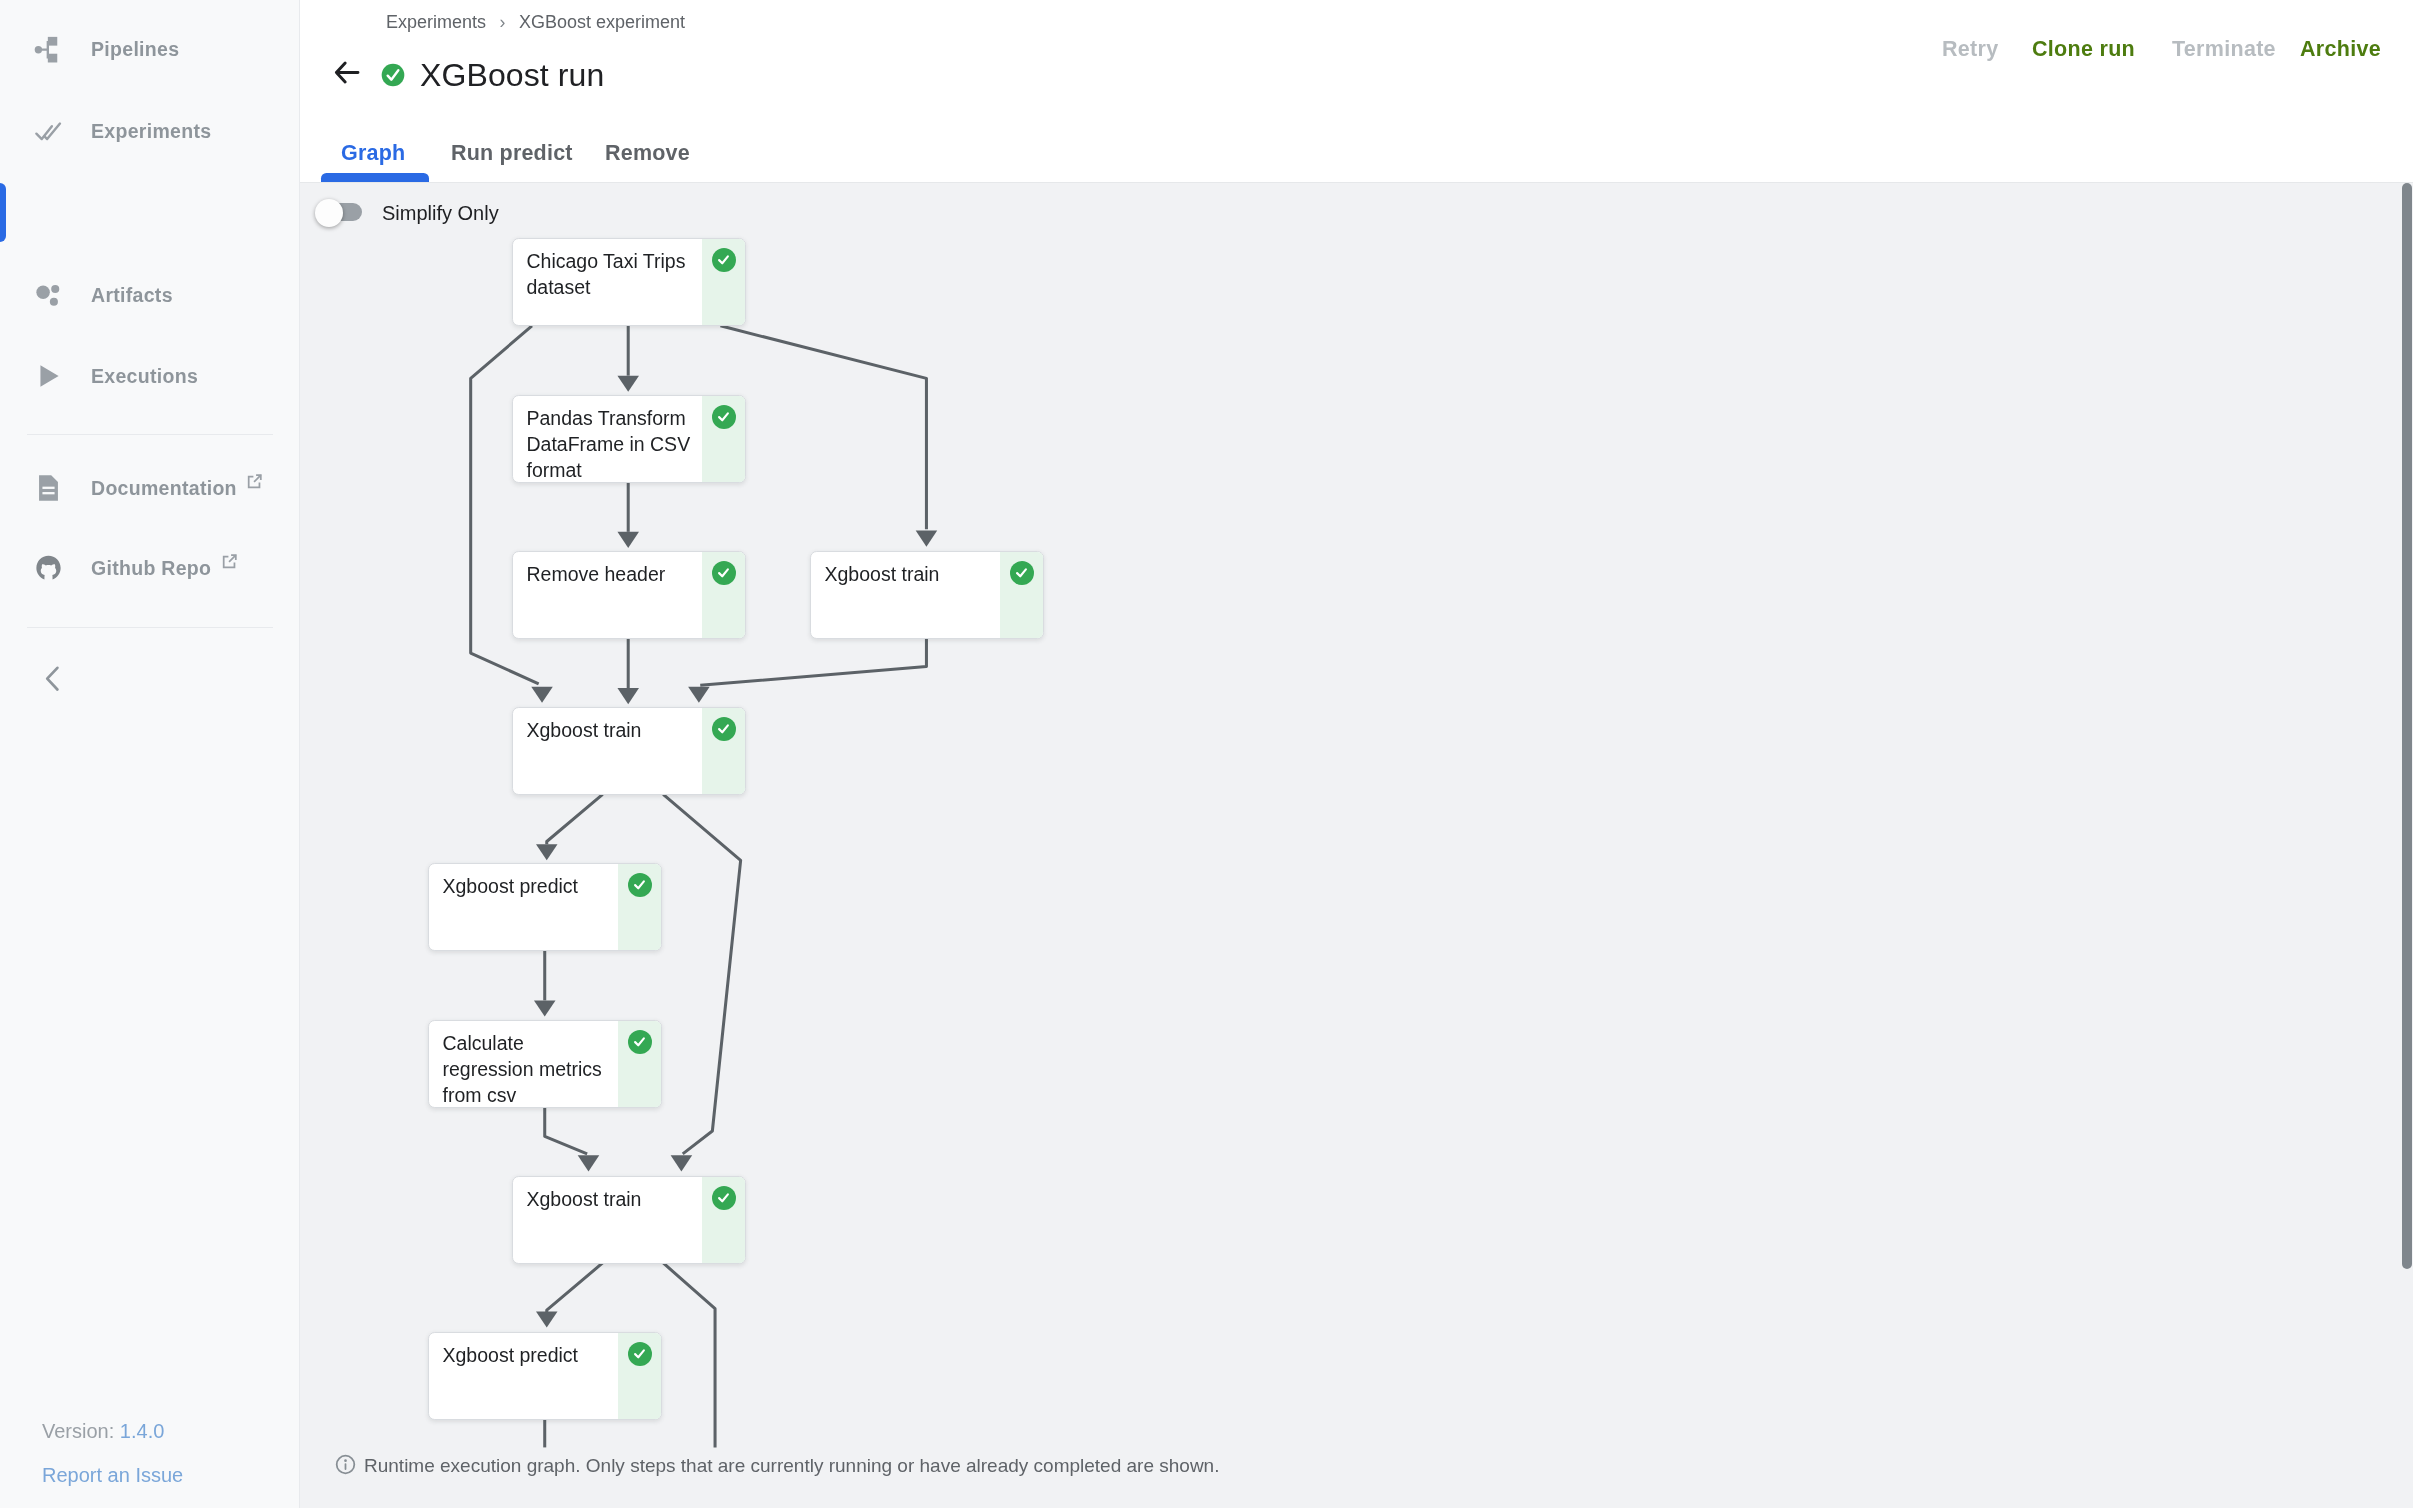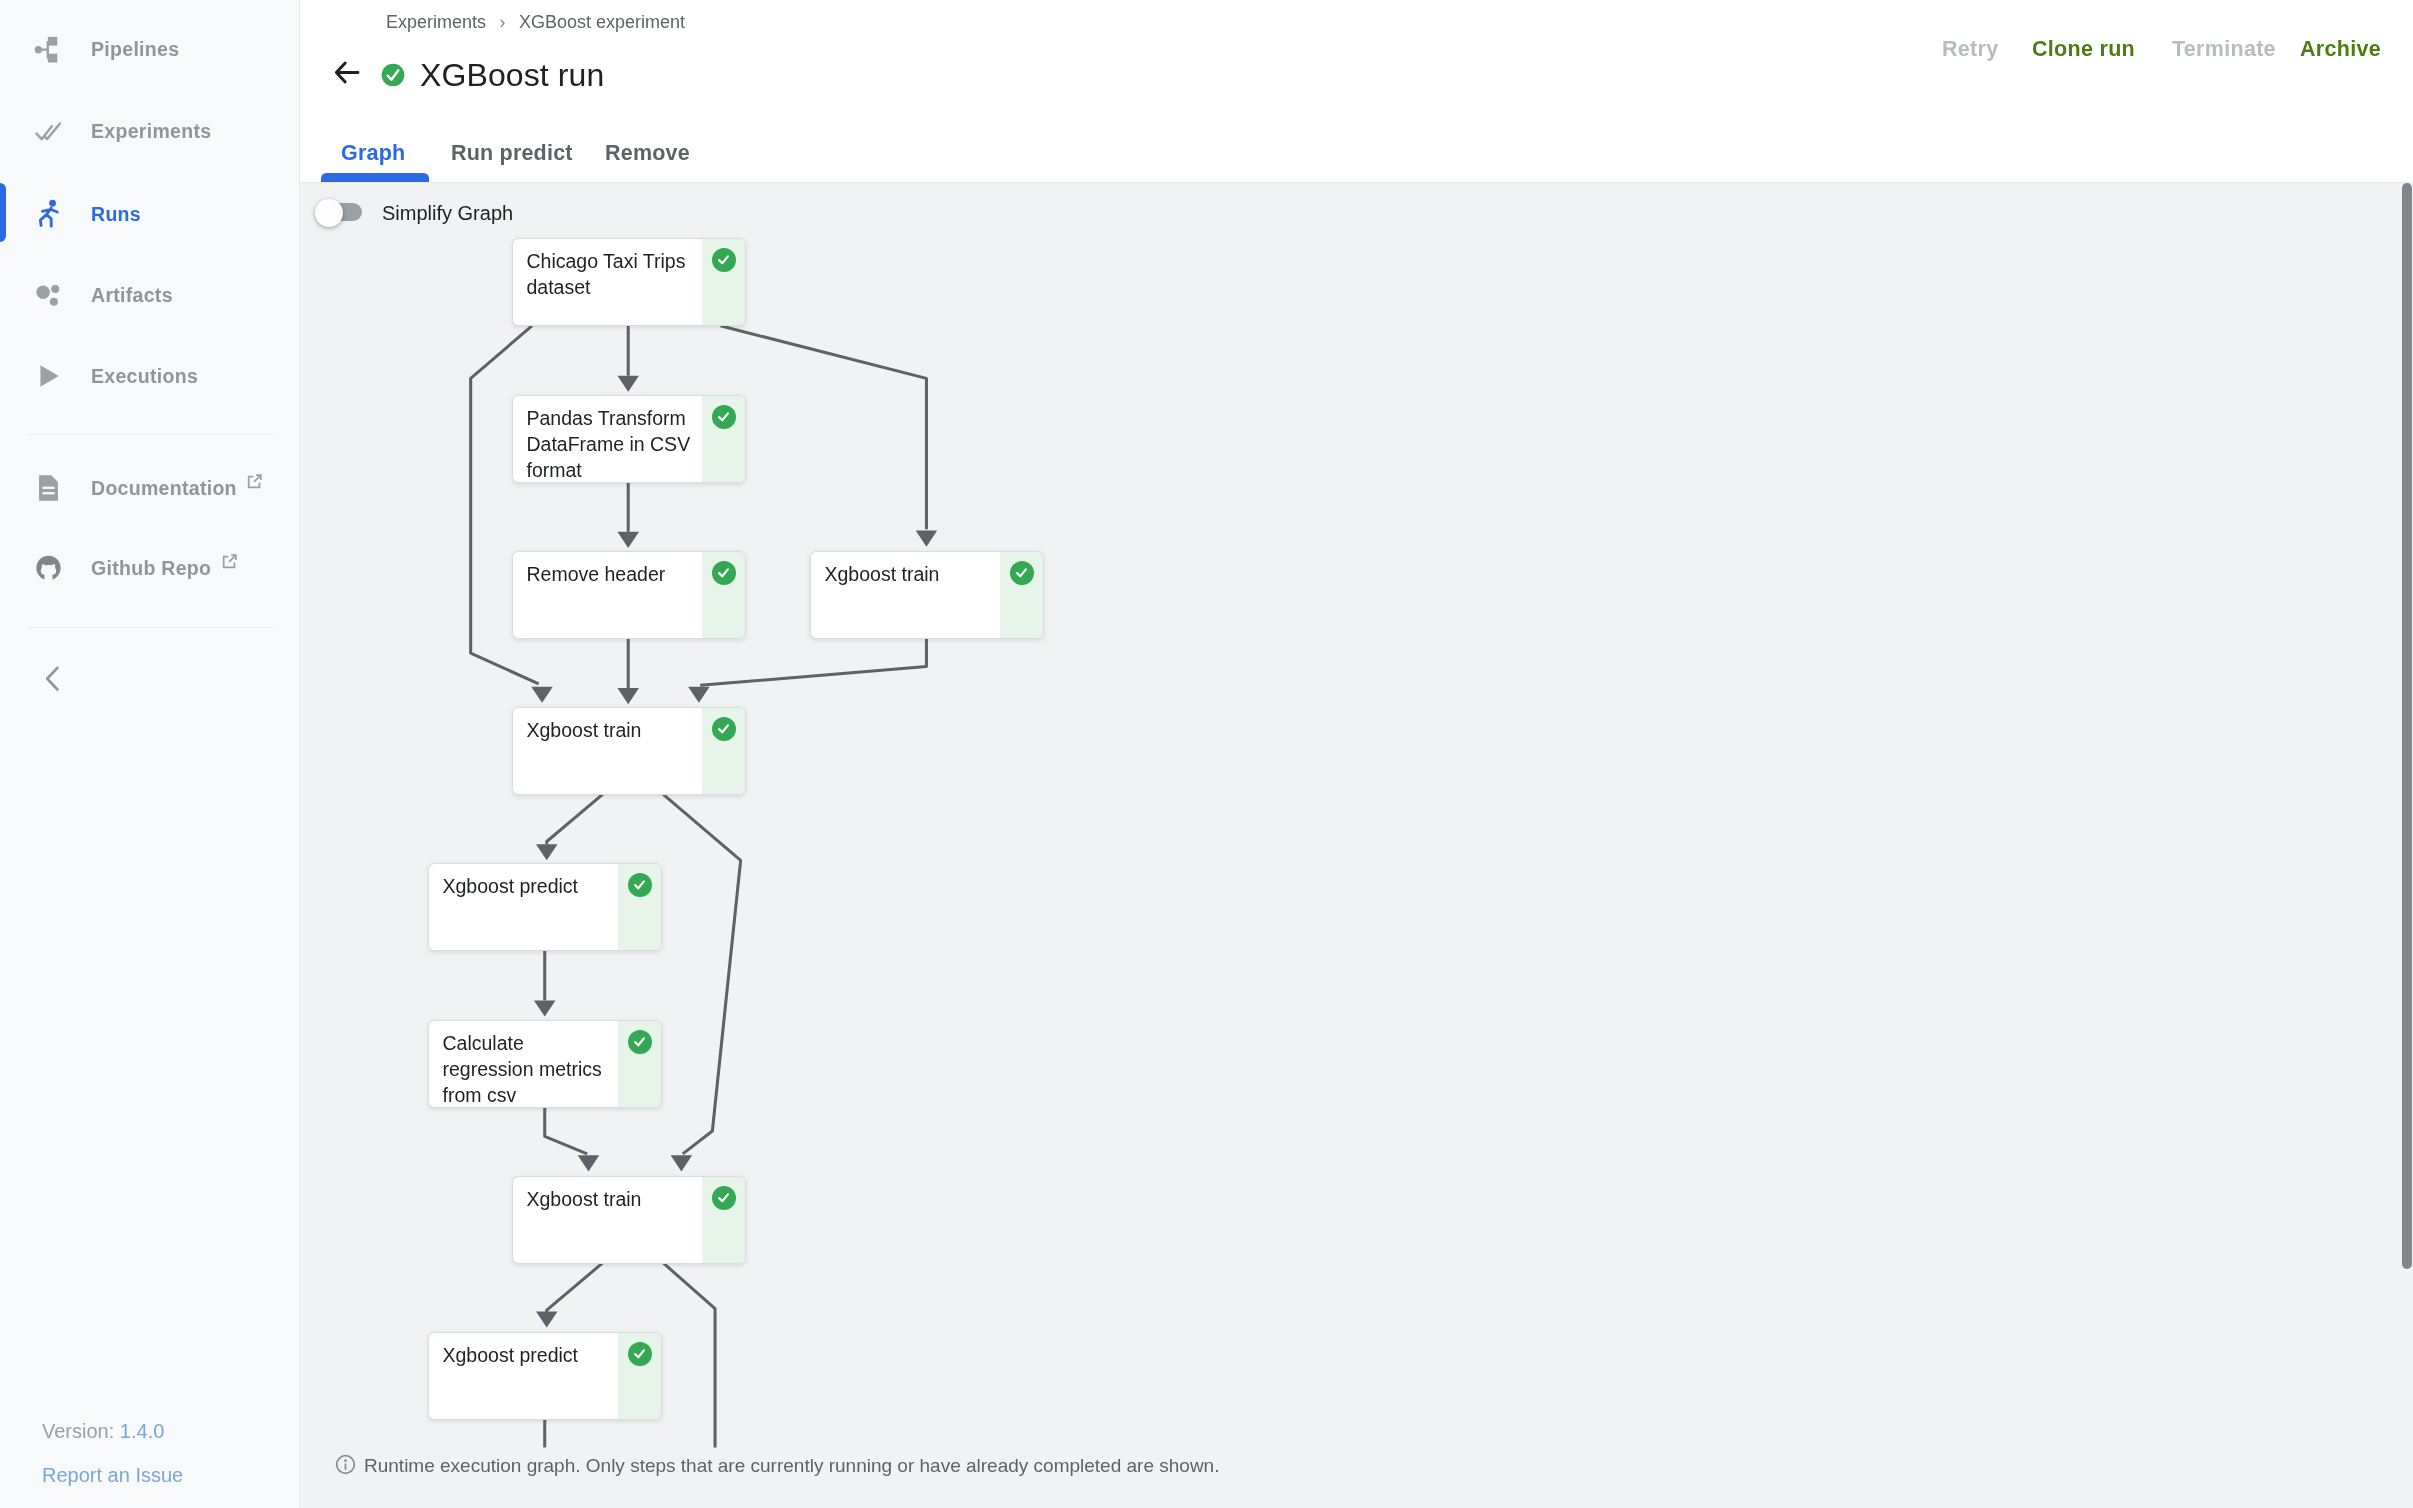--- a/index.html
+++ b/index.html
@@ -200,21 +200,21 @@
   <div class="badge">
       <svg width="15" height="15" viewBox="0 0 24 24">
         <polyline points="5,13 10,18 19,7" fill="none" stroke="#fff" stroke-width="3.4" stroke-linecap="round" stroke-linejoin="round"></polyline>
       </svg>
     </div>
   <div class="nlbl">Xgboost predict</div>
 </div>
 
 <div class="toggle-track"></div>
 <div class="toggle-knob"></div>
-<div class="toggle-label">Simplify Graph</div>
+<div class="toggle-label">Simplify Only</div>
 
 <div class="foot-ic">
   <svg width="21" height="21" viewBox="0 0 31 31">
     <circle cx="15.5" cy="15.5" r="13" fill="none" stroke="#878e94" stroke-width="2.6"></circle>
     <circle cx="15.5" cy="9.8" r="2" fill="#878e94"></circle>
     <rect x="14.2" y="13.6" width="2.6" height="10" rx="1.3" fill="#878e94"></rect>
   </svg>
 </div>
 <div class="foot-text">Runtime execution graph. Only steps that are currently running or have already completed are shown.</div>
 
@@ -238,29 +238,20 @@
   <div class="nav-item" style="top:91px">
     <span class="ic">
       <svg width="31" height="31" viewBox="0 0 46 46">
         <polyline points="5,27 13,35 28,16" fill="none" stroke="#9aa0a6" stroke-width="3.6" stroke-linecap="round" stroke-linejoin="round"></polyline>
         <polyline points="17,31 21,35 40,12" fill="none" stroke="#9aa0a6" stroke-width="3.6" stroke-linecap="round" stroke-linejoin="round"></polyline>
       </svg>
     </span>
     <span class="lbl">Experiments</span>
   </div>
 
-  <div class="nav-item active" style="top:174px">
-    <span class="ic">
-      <svg width="31" height="31" viewBox="0 0 46 46">
-        <circle cx="29" cy="7" r="5" fill="#2a6ae4"></circle>
-        <path d="M27 14 L20 24 M26 16 L36 20 M26 16 L14 19 M20 24 L27 30 L27 41 M20 24 L11 32 L12 40" stroke="#2a6ae4" stroke-width="4.2" fill="none" stroke-linecap="round" stroke-linejoin="round"></path>
-      </svg>
-    </span>
-    <span class="lbl">Runs</span>
-  </div>
 
   <div class="nav-item" style="top:255px">
     <span class="ic">
       <svg width="31" height="31" viewBox="0 0 46 46">
         <circle cx="15" cy="19" r="10" fill="#9aa0a6"></circle>
         <circle cx="33" cy="14" r="6" fill="#9aa0a6"></circle>
         <circle cx="31" cy="33" r="6" fill="#9aa0a6"></circle>
       </svg>
     </span>
     <span class="lbl">Artifacts</span>

